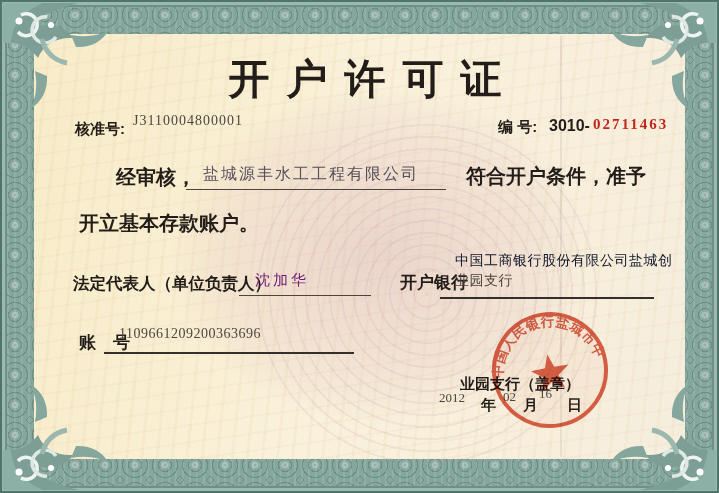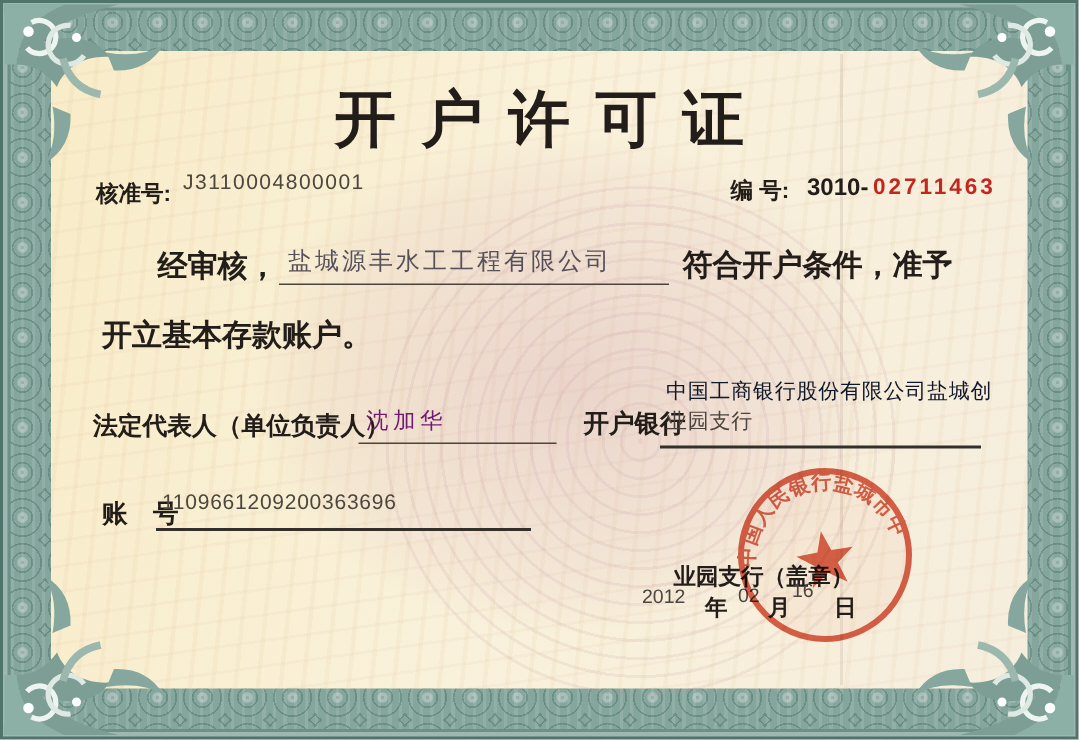--- a/index.html
+++ b/index.html
@@ -54,28 +54,28 @@
   .scallop.right{top:36px;bottom:36px;right:34px;width:12px;
     background:radial-gradient(circle at 15px 50%,#7f9f96 0 8px,rgba(127,159,150,.4) 9px,rgba(0,0,0,0) 10px);
     background-size:12px 72px;background-repeat:repeat-y;}
   
   .corner{position:absolute;width:112px;height:112px;pointer-events:none;}
   .corner.tl{left:1px;top:1px;}
   .corner.tr{right:1px;top:1px;transform:scaleX(-1);}
   .corner.bl{left:1px;bottom:1px;transform:scaleY(-1);}
   .corner.br{right:1px;bottom:1px;transform:scale(-1,-1);}
   
-  .abs{position:absolute;white-space:nowrap;}
+  .abs{position:absolute;white-space:nowrap;margin-left:11px;}
   .title{
     left:0;right:0;top:52px;text-align:center;
     font-family:"Liberation Serif","DejaVu Serif",serif;
     font-size:41px;font-weight:bold;color:#221d19;letter-spacing:17px;text-indent:17px;
   }
   .lbl{font-weight:bold;color:#221d19;}
-  .val{font-family:Liberation Sans, sans-serif;color:#4c463f;text-align:center;}
+  .val{font-family:Liberation Serif, serif;color:#4c463f;text-align:center;}
   .underline{position:absolute;background:#4a443d;height:1px;}
   .underline.thick{height:2px;background:#33302b;}
   .red{color:#c1271d;}
   
   .seal{position:absolute;left:488px;top:308px;opacity:.85;mix-blend-mode:multiply;transform:rotate(-10deg);}
 </style>
 </head>
 <body>
 
 <div class="stage">

